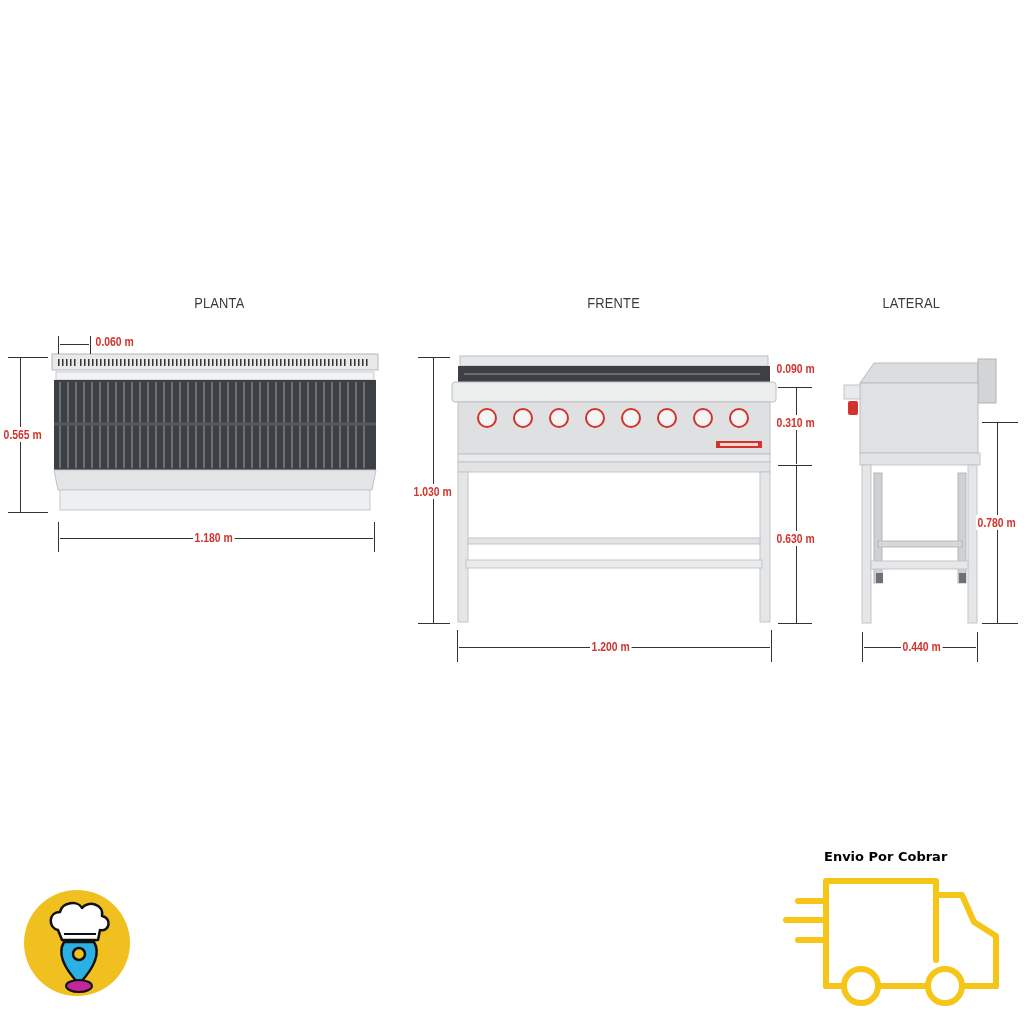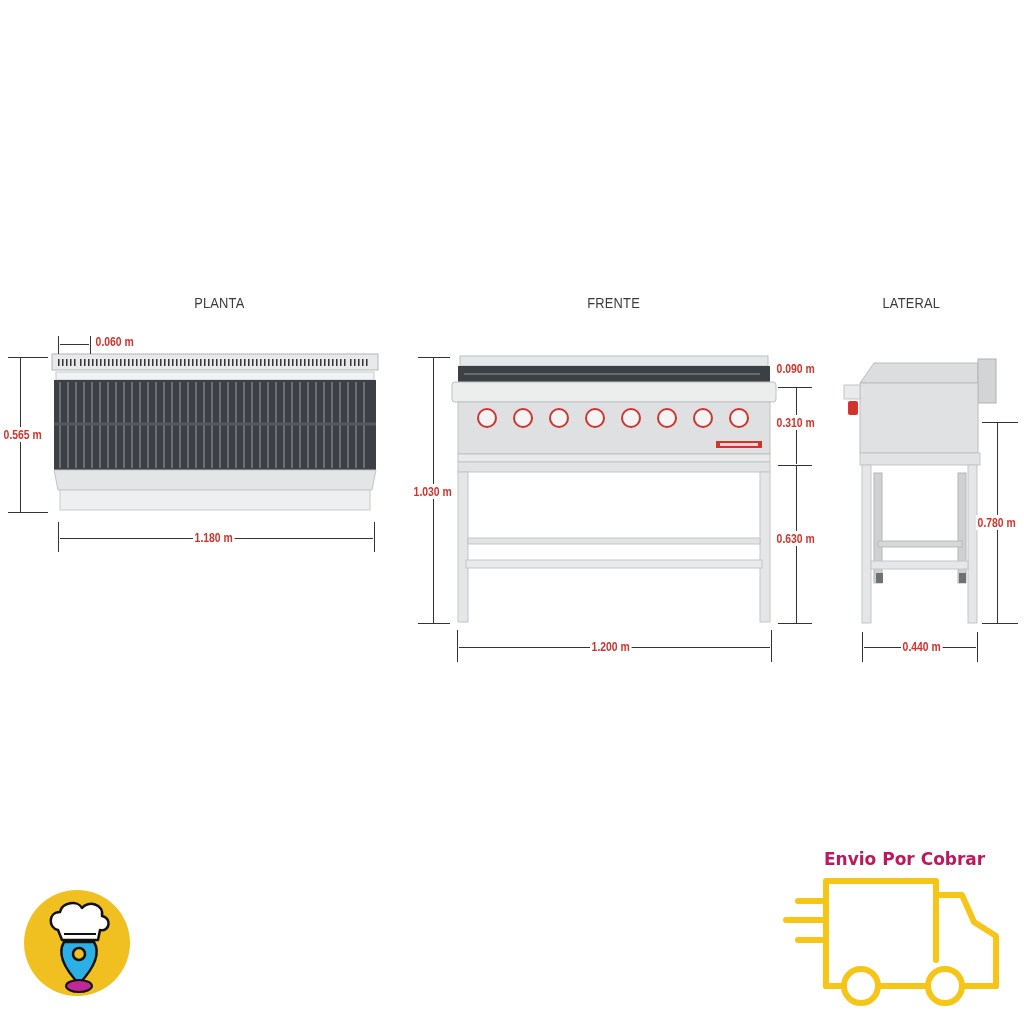--- a/index.html
+++ b/index.html
@@ -7,21 +7,21 @@
          font-family:"Liberation Sans", sans-serif; }
   .view-title { position:absolute; font-family:"Liberation Sans", sans-serif; font-size:14px;
                 color:#3a3a3a; letter-spacing:0.2px; transform:scaleX(0.92); }
   .dim { position:absolute; font-family:"Liberation Sans", sans-serif; font-weight:bold;
          font-size:13px; color:#d0342c; transform:scaleX(0.8); transform-origin:left center;
          white-space:nowrap; background:#fff; padding:0 2px; }
   .line-h { position:absolute; height:1px; background:#333; }
   .line-v { position:absolute; width:1px; background:#333; }
   svg { position:absolute; overflow:visible; }
   .shipping-label { position:absolute; font-family:"DejaVu Sans", sans-serif; font-weight:bold;
-                    font-size:17px; color:#be185d; }
+                    font-size:13px; color:#000000; }
 </style>
 </head>
 <body>
 
 <div>
   <div class="view-title" style="left:192px; top:295px;">PLANTA</div>
 
   <svg width="330" height="160" style="left:50px; top:352px;">
     <rect x="2" y="2" width="326" height="16" fill="#e8e9eb" stroke="#b5b6b8"></rect>
     <g fill="#333">

